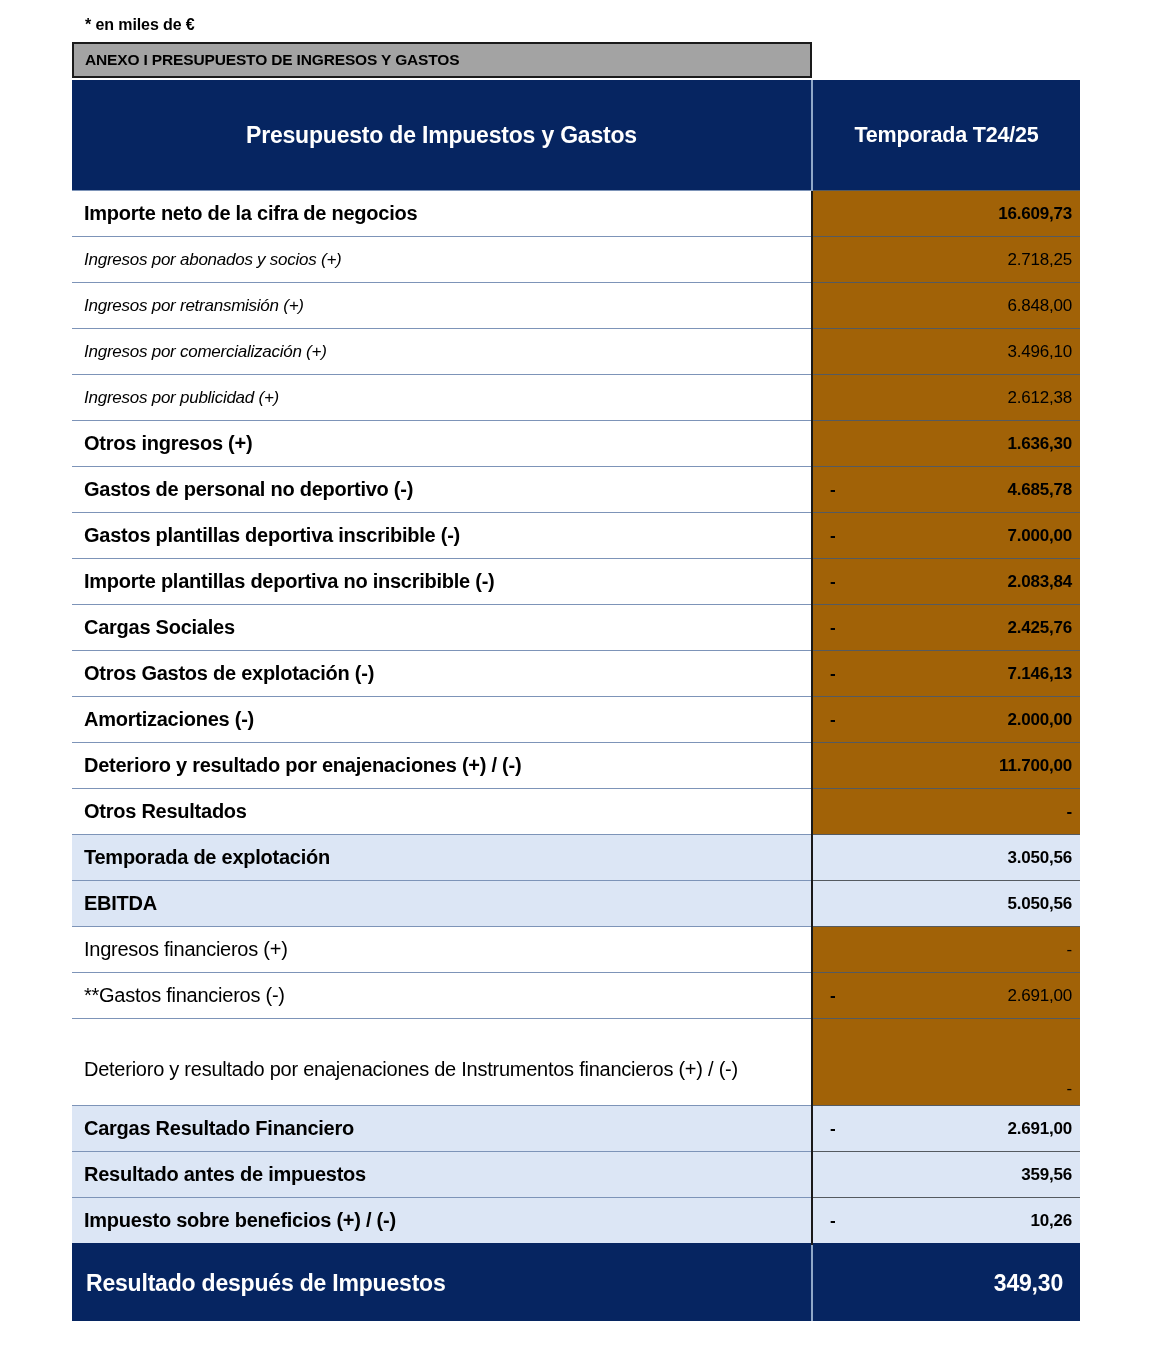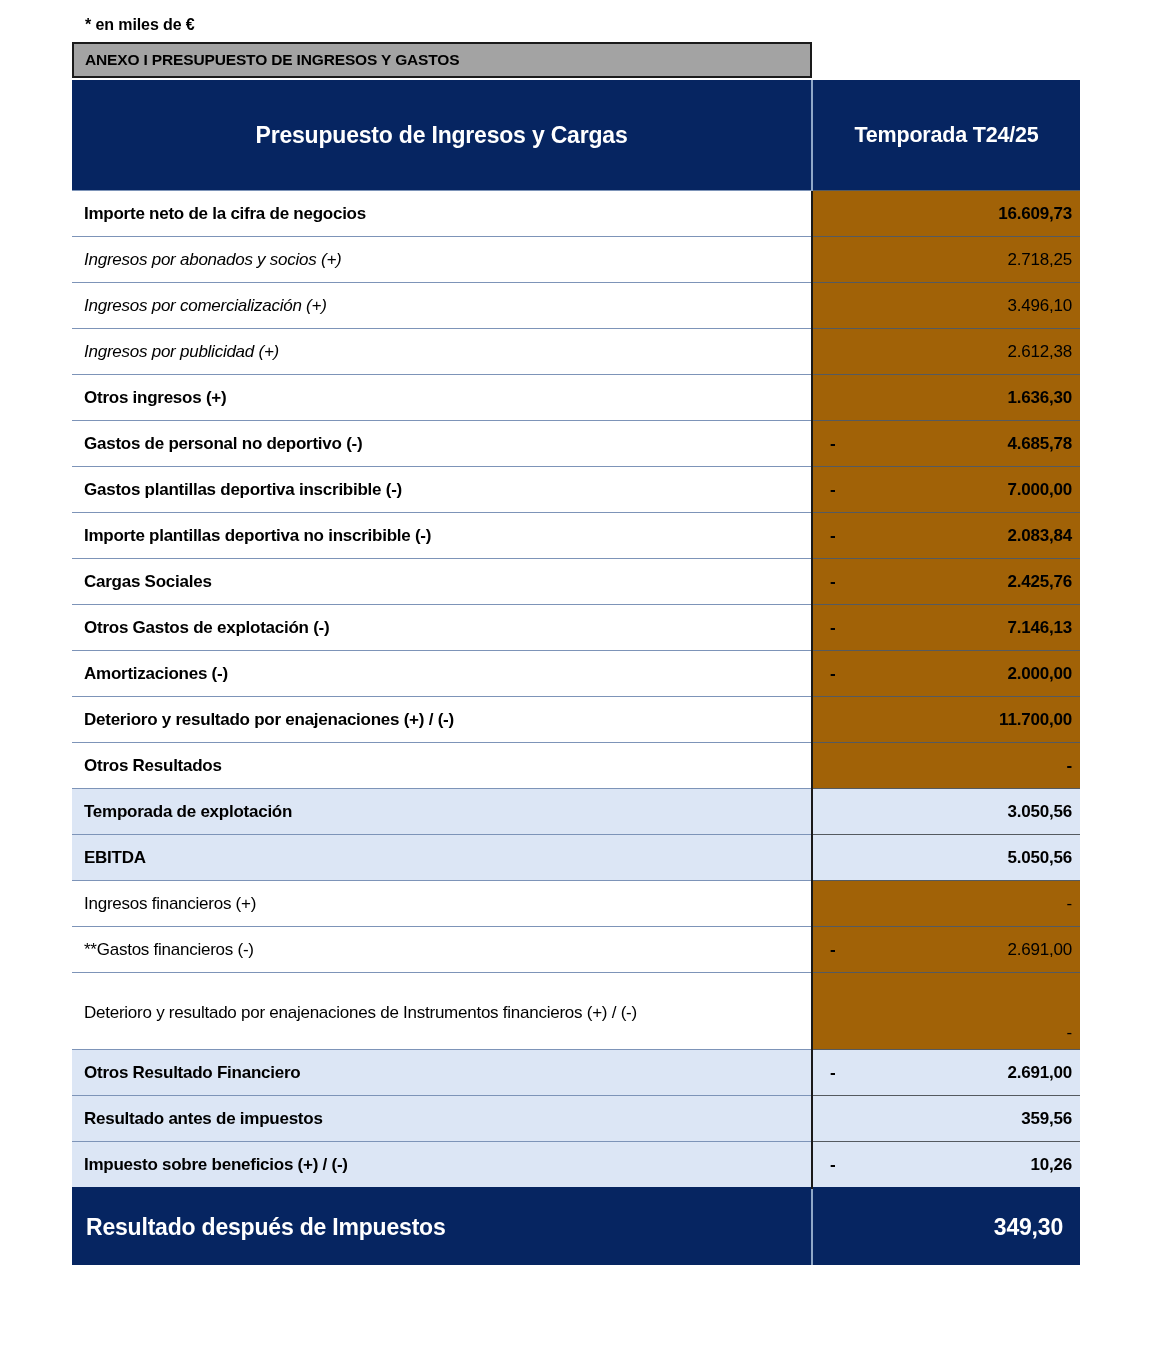--- a/index.html
+++ b/index.html
@@ -95,21 +95,21 @@
   
   tr.d-row td {
     height: 45px;
   }
   td.lbl {
     border-top: 1.5px solid #7d94b8;
     border-bottom: 1.5px solid #7d94b8;
     border-right: 2px solid #1a1a1a;
     padding-left: 12px;
     padding-right: 6px;
-    font-size: 17px;
+    font-size: 20px;
     font-weight: bold;
     letter-spacing: -0.25px;
     line-height: 1.15;
     background: #ffffff;
   }
   td.val {
     border-top: 1.5px solid #555a60;
     border-bottom: 1.5px solid #555a60;
     background: #a16207;
     position: relative;
@@ -138,21 +138,21 @@
 
   
   td.lbl.plain { font-weight: normal; }
   td.val.plain { font-weight: normal; }
 
   
   tr.hl td.lbl, tr.hl td.val { background: #dce6f5; }
 
   
   tr.tall td { height: 68px; }
-  tr.tall td.lbl { padding-top: 6px; padding-bottom: 2px; margin-top: 28px; }
+  tr.tall td.lbl { padding-top: 16px; padding-bottom: 2px; margin-top: 28px; }
   tr.tall td.val .val-wrap { align-items: flex-end; padding-bottom: 6px; }
 
   
   tr.total-row td {
     height: 76px;
     background: #062561;
     color: #ffffff;
     border-top: 2px solid #062561;
     border-bottom: none;
   }
@@ -181,21 +181,21 @@
     <span>ANEXO I PRESUPUESTO DE INGRESOS Y GASTOS</span>
   </div>
 
   <table class="tbl">
     <colgroup>
       <col class="c-label">
       <col class="c-value">
     </colgroup>
     <tbody id="tbody">
       <tr class="head-row">
-        <td class="h-label">Presupuesto de Ingresos y Cargas</td>
+        <td class="h-label">Presupuesto de Impuestos y Gastos</td>
         <td class="h-value">Temporada T24/25</td>
       </tr>
     <tr class="d-row">
           <td class="lbl">Importe neto de la cifra de negocios</td>
           <td class="val">
             <div class="val-wrap">
               <span class="neg"></span>
               <span class="num">16.609,73</span>
             </div>
           </td>
@@ -203,20 +203,29 @@
         <tr class="d-row">
           <td class="lbl sub">Ingresos por abonados y socios (+)</td>
           <td class="val sub">
             <div class="val-wrap">
               <span class="neg"></span>
               <span class="num">2.718,25</span>
             </div>
           </td>
         </tr>
         <tr class="d-row">
+          <td class="lbl sub">Ingresos por retransmisión (+)</td>
+          <td class="val sub">
+            <div class="val-wrap">
+              <span class="neg"></span>
+              <span class="num">6.848,00</span>
+            </div>
+          </td>
+        </tr>
+        <tr class="d-row">
           <td class="lbl sub">Ingresos por comercialización (+)</td>
           <td class="val sub">
             <div class="val-wrap">
               <span class="neg"></span>
               <span class="num">3.496,10</span>
             </div>
           </td>
         </tr>
         <tr class="d-row">
           <td class="lbl sub">Ingresos por publicidad (+)</td>
@@ -347,21 +356,21 @@
         <tr class="d-row tall">
           <td class="lbl plain">Deterioro y resultado por enajenaciones de Instrumentos financieros (+) / (-)</td>
           <td class="val plain">
             <div class="val-wrap">
               <span class="neg"></span>
               <span class="num">-</span>
             </div>
           </td>
         </tr>
         <tr class="d-row hl">
-          <td class="lbl">Otros Resultado Financiero</td>
+          <td class="lbl">Cargas Resultado Financiero</td>
           <td class="val">
             <div class="val-wrap">
               <span class="neg">-</span>
               <span class="num">2.691,00</span>
             </div>
           </td>
         </tr>
         <tr class="d-row hl">
           <td class="lbl">Resultado antes de impuestos</td>
           <td class="val">

